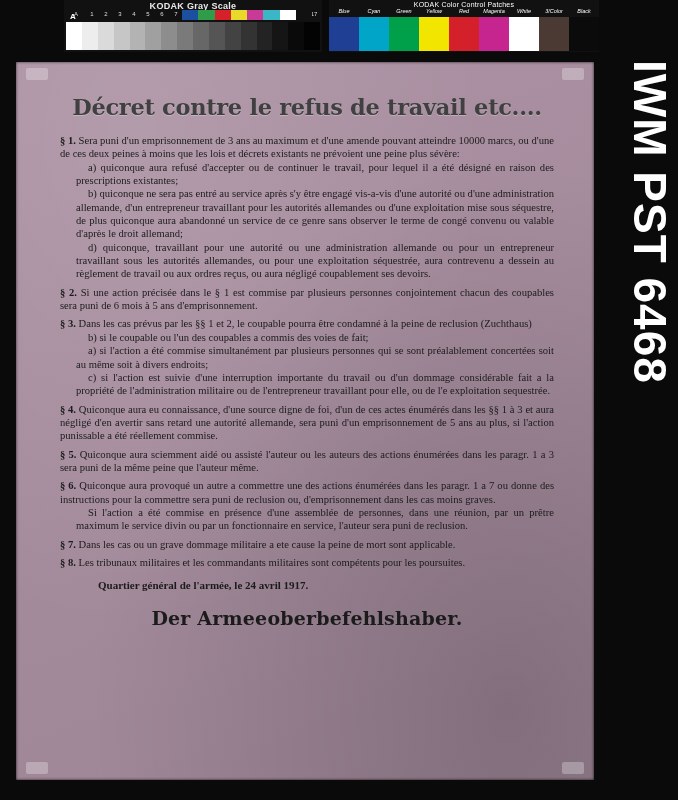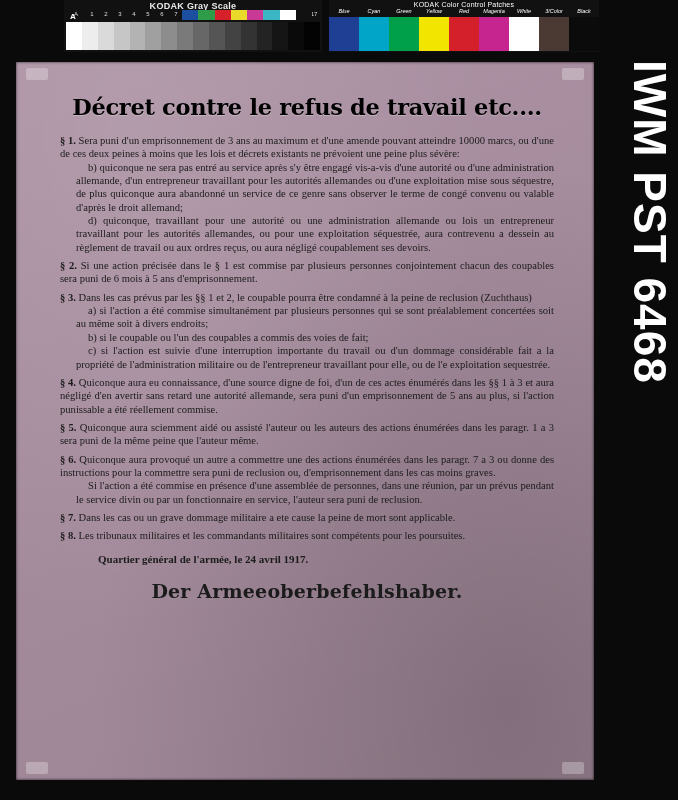--- a/index.html
+++ b/index.html
@@ -69,21 +69,21 @@
   }
   .tape{position:absolute;background:rgba(255,255,255,.28);width:22px;height:12px;border-radius:2px;}
 
   .inner{
     position:absolute;left:44px;top:22px;width:494px;height:676px;
     color:#1b1b1b;
   }
   .title{
     font-family:"DejaVu Serif", serif;
     font-weight:bold;font-size:22.5px;text-align:center;
-    letter-spacing:-.3px;margin:10px 0 14px 0;color:#000000;
+    letter-spacing:-.3px;margin:10px 0 14px 0;color:#404040;
     text-shadow:0 1px 0 rgba(255,255,255,.25);
   }
   .body{font-size:10.6px;line-height:1.26;text-align:justify;}
   .sec{margin-bottom:5px;}
   .sec .lead{font-weight:bold;}
   .sub{margin-left:16px;display:block;text-indent:12px;}
   .sign-line{
     margin-top:10px;margin-left:38px;font-size:11px;font-weight:bold;
   }
   .signature{
@@ -188,51 +188,52 @@
     <div class="tape" style="right:10px;bottom:6px;"></div>
 
     <div class="inner">
       <div class="title">Décret contre le refus de travail etc....</div>
 
       <div class="body">
 
         <div class="sec">
           <span class="lead">§ 1.</span>
           <span>Sera puni d'un emprisonnement de 3 ans au maximum et d'une amende pouvant atteindre 10000 marcs, ou d'une de ces deux peines à moins que les lois et décrets existants ne prévoient une peine plus sévère:</span>
+          <span class="sub">a) quiconque aura refusé d'accepter ou de continuer le travail, pour lequel il a été désigné en raison des prescriptions existantes;</span>
           <span class="sub">b) quiconque ne sera pas entré au service après s'y être engagé vis-a-vis d'une autorité ou d'une administration allemande, d'un entrepreneur travaillant pour les autorités allemandes ou d'une exploitation mise sous séquestre, de plus quiconque aura abandonné un service de ce genre sans observer le terme de congé convenu ou valable d'après le droit allemand;</span>
-          <span class="sub">d) quiconque, travaillant pour une autorité ou une administration allemande ou lois un entrepreneur travaillant pour les autorités allemandes, ou pour une exploitation séquestrée, aura contrevenu a dessein au règlement de travail ou aux ordres reçus, ou aura négligé coupablement ses devoirs.</span>
+          <span class="sub">d) quiconque, travaillant pour une autorité ou une administration allemande ou pour un entrepreneur travaillant sous les autorités allemandes, ou pour une exploitation séquestrée, aura contrevenu a dessein au règlement de travail ou aux ordres reçus, ou aura négligé coupablement ses devoirs.</span>
         </div>
 
         <div class="sec">
           <span class="lead">§ 2.</span>
           <span>Si une action précisée dans le § 1 est commise par plusieurs personnes conjointement chacun des coupables sera puni de 6 mois à 5 ans d'emprisonnement.</span>
         </div>
 
         <div class="sec">
           <span class="lead">§ 3.</span>
           <span>Dans les cas prévus par les §§ 1 et 2, le coupable pourra être condamné à la peine de reclusion (Zuchthaus)</span>
+          <span class="sub">b) si le coupable ou l'un des coupables a commis des voies de fait;</span>
           <span class="sub">a) si l'action a été commise simultanément par plusieurs personnes qui se sont préalablement concertées soit au même soit à divers endroits;</span>
-          <span class="sub">b) si le coupable ou l'un des coupables a commis des voies de fait;</span>
           <span class="sub">c) si l'action est suivie d'une interruption importante du travail ou d'un dommage considérable fait a la propriété de l'administration militaire ou de l'entrepreneur travaillant pour elle, ou de l'e exploitation sequestrée.</span>
         </div>
 
         <div class="sec">
           <span class="lead">§ 4.</span>
           <span>Quiconque aura eu connaissance, d'une source digne de foi, d'un de ces actes énumérés dans les §§ 1 à 3 et aura négligé d'en avertir sans retard une autorité allemande, sera puni d'un emprisonnement de 5 ans au plus, si l'action punissable a été réellement commise.</span>
         </div>
 
         <div class="sec">
           <span class="lead">§ 5.</span>
           <span>Quiconque aura sciemment aidé ou assisté l'auteur ou les auteurs des actions énumérées dans les paragr. 1 a 3 sera puni de la même peine que l'auteur même.</span>
         </div>
 
         <div class="sec">
           <span class="lead">§ 6.</span>
-          <span>Quiconque aura provoqué un autre a commettre une des actions énumérées dans les paragr. 7 a 3 ou donne des instructions pour la commettre sera puni de reclusion ou, d'emprisonnement dans les cas moins graves.</span>
-          <span class="sub">Si l'action a été commise en présence d'une assemblée de personnes, dans une réunion, par un prévus pendant le service divin ou par un fonctionnaire en service, l'auteur sera puni de reclusion.</span>
+          <span>Quiconque aura provoqué un autre a commettre une des actions énumérées dans les paragr. 1 a 7 ou donne des instructions pour la commettre sera puni de reclusion ou, d'emprisonnement dans les cas moins graves.</span>
+          <span class="sub">Si l'action a été commise en présence d'une assemblée de personnes, dans une réunion, par un prêtre maximum le service divin ou par un fonctionnaire en service, l'auteur sera puni de reclusion.</span>
         </div>
 
         <div class="sec">
           <span class="lead">§ 7.</span>
           <span>Dans les cas ou un grave dommage militaire a ete cause la peine de mort sont applicable.</span>
         </div>
 
         <div class="sec">
           <span class="lead">§ 8.</span>
           <span>Les tribunaux militaires et les commandants militaires sont compétents pour les poursuites.</span>

